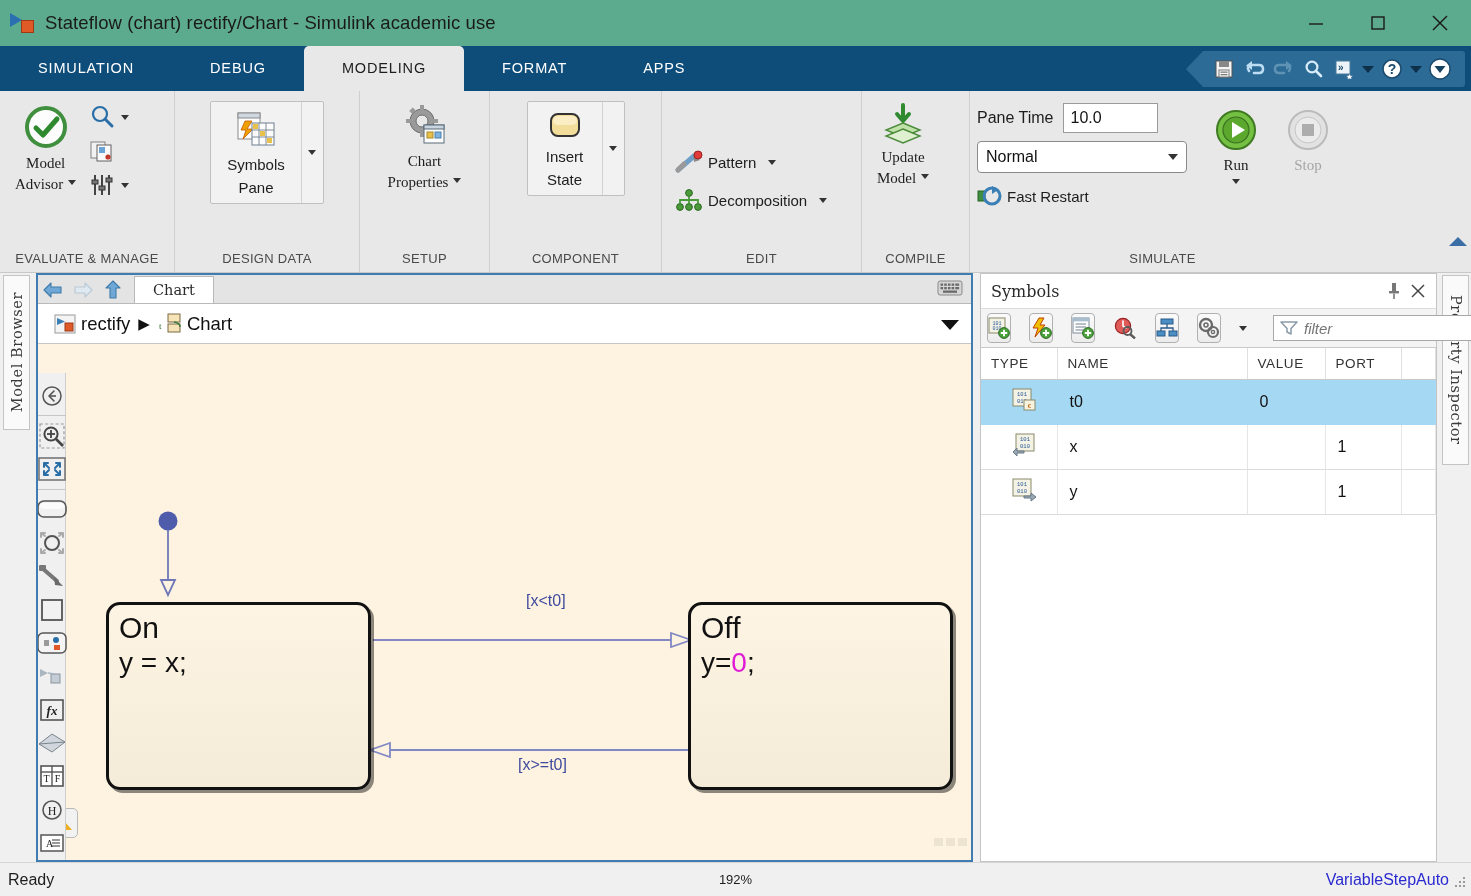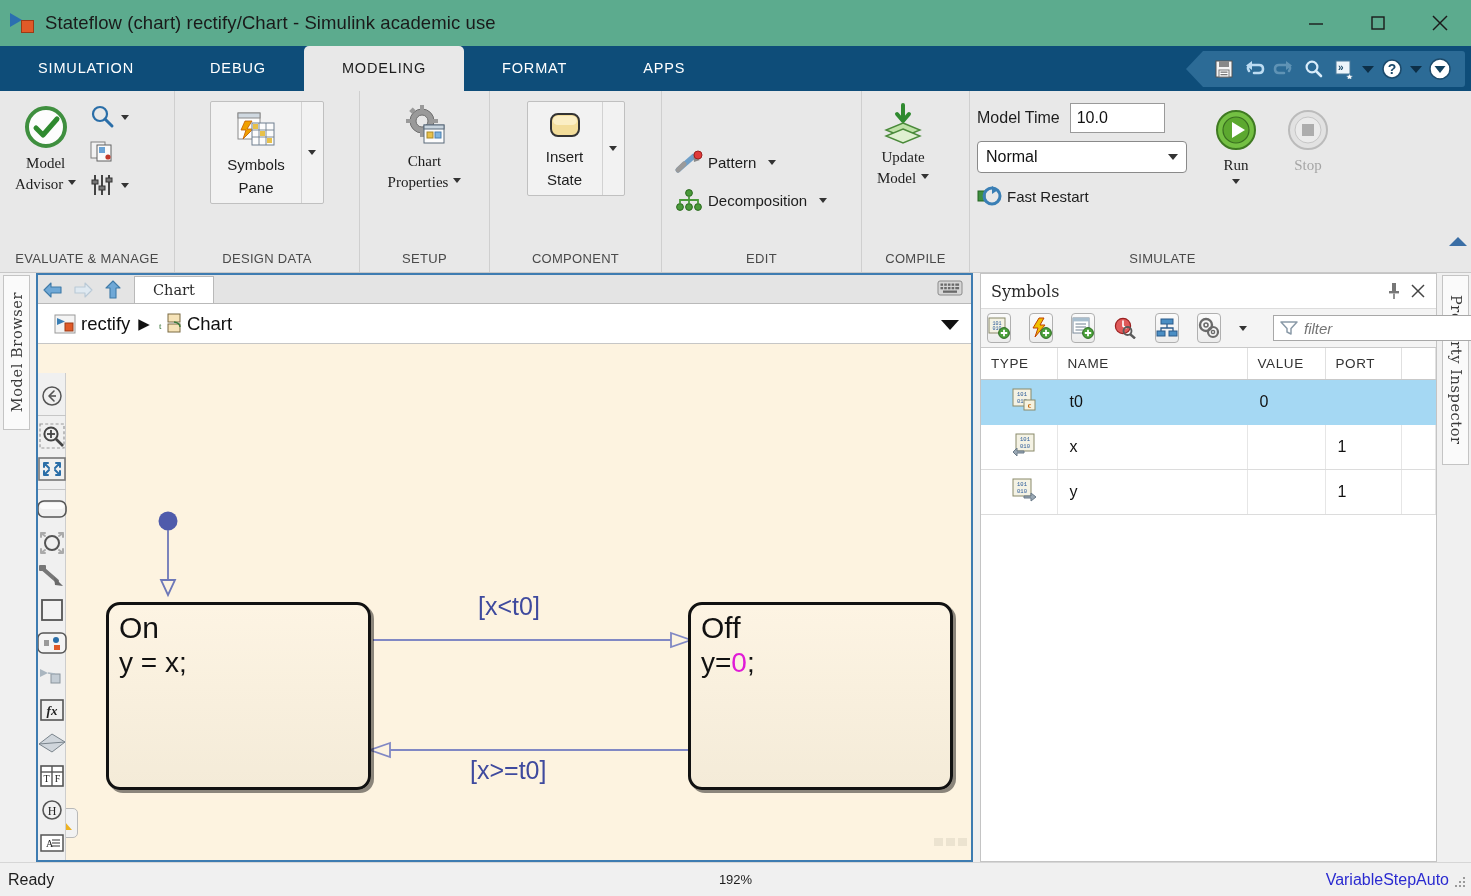--- a/index.html
+++ b/index.html
@@ -178,21 +178,21 @@
     background: linear-gradient(#fdf4e3, #f4ebd8);
     border: 3px solid #111; border-radius: 14px;
     box-shadow: 3px 3px 0 rgba(0,0,0,.45);
     padding: 6px 10px;
   }
   .state .nm { font-size: 30px; color: #111; line-height: 34px; }
   .state .act { font-size: 28px; color: #111; line-height: 36px; }
   .magenta { color: #e01bd6; }
 
   .tr-label {
-    position: absolute; font-size: 25px; color: #3f4a9e; white-space: nowrap;
+    position: absolute; font-size: 16px; color: #3f4a9e; white-space: nowrap; margin-left: 48px;
   }
 
   .hscrollbar {
     position: absolute; left: 46px; right: 0; bottom: 0; height: 14px;
     background: #fdf3e0;
   }
   .grip { position: absolute; right: 4px; bottom: 2px; display: flex; gap: 3px; }
   .grip i { width: 9px; height: 20px; background: #ece3d0; display: block; }
 
   .mlbadge {
@@ -553,21 +553,21 @@
         </div>
       </div>
     </div>
     <div class="rgroup-label">COMPILE</div>
   </div>
 
   <div class="rgroup" style="width:385px;border-right:none">
     <div class="rgroup-body" style="padding-top:12px">
       <div style="display:flex;flex-direction:column;gap:8px;width:210px">
         <div style="display:flex;align-items:center;gap:10px">
-          <span style="font-size:16px;color:#1d1d1d">Model Time</span>
+          <span style="font-size:16px;color:#1d1d1d">Pane Time</span>
           <input class="txtfield" style="width: 95px;" value="10.0">
         </div>
         <div class="combo">
           <span class="cv">Normal</span>
           <span class="caret"></span>
         </div>
         <div class="small-row" style="padding-left:0">
           <svg width="26" height="24" viewBox="0 0 26 24">
             <rect x="1" y="7" width="7" height="10" fill="#3f8f3f" stroke="#236523"></rect>
             <circle cx="15" cy="12" r="8" fill="none" stroke="#3a7fb5" stroke-width="3"></circle>

